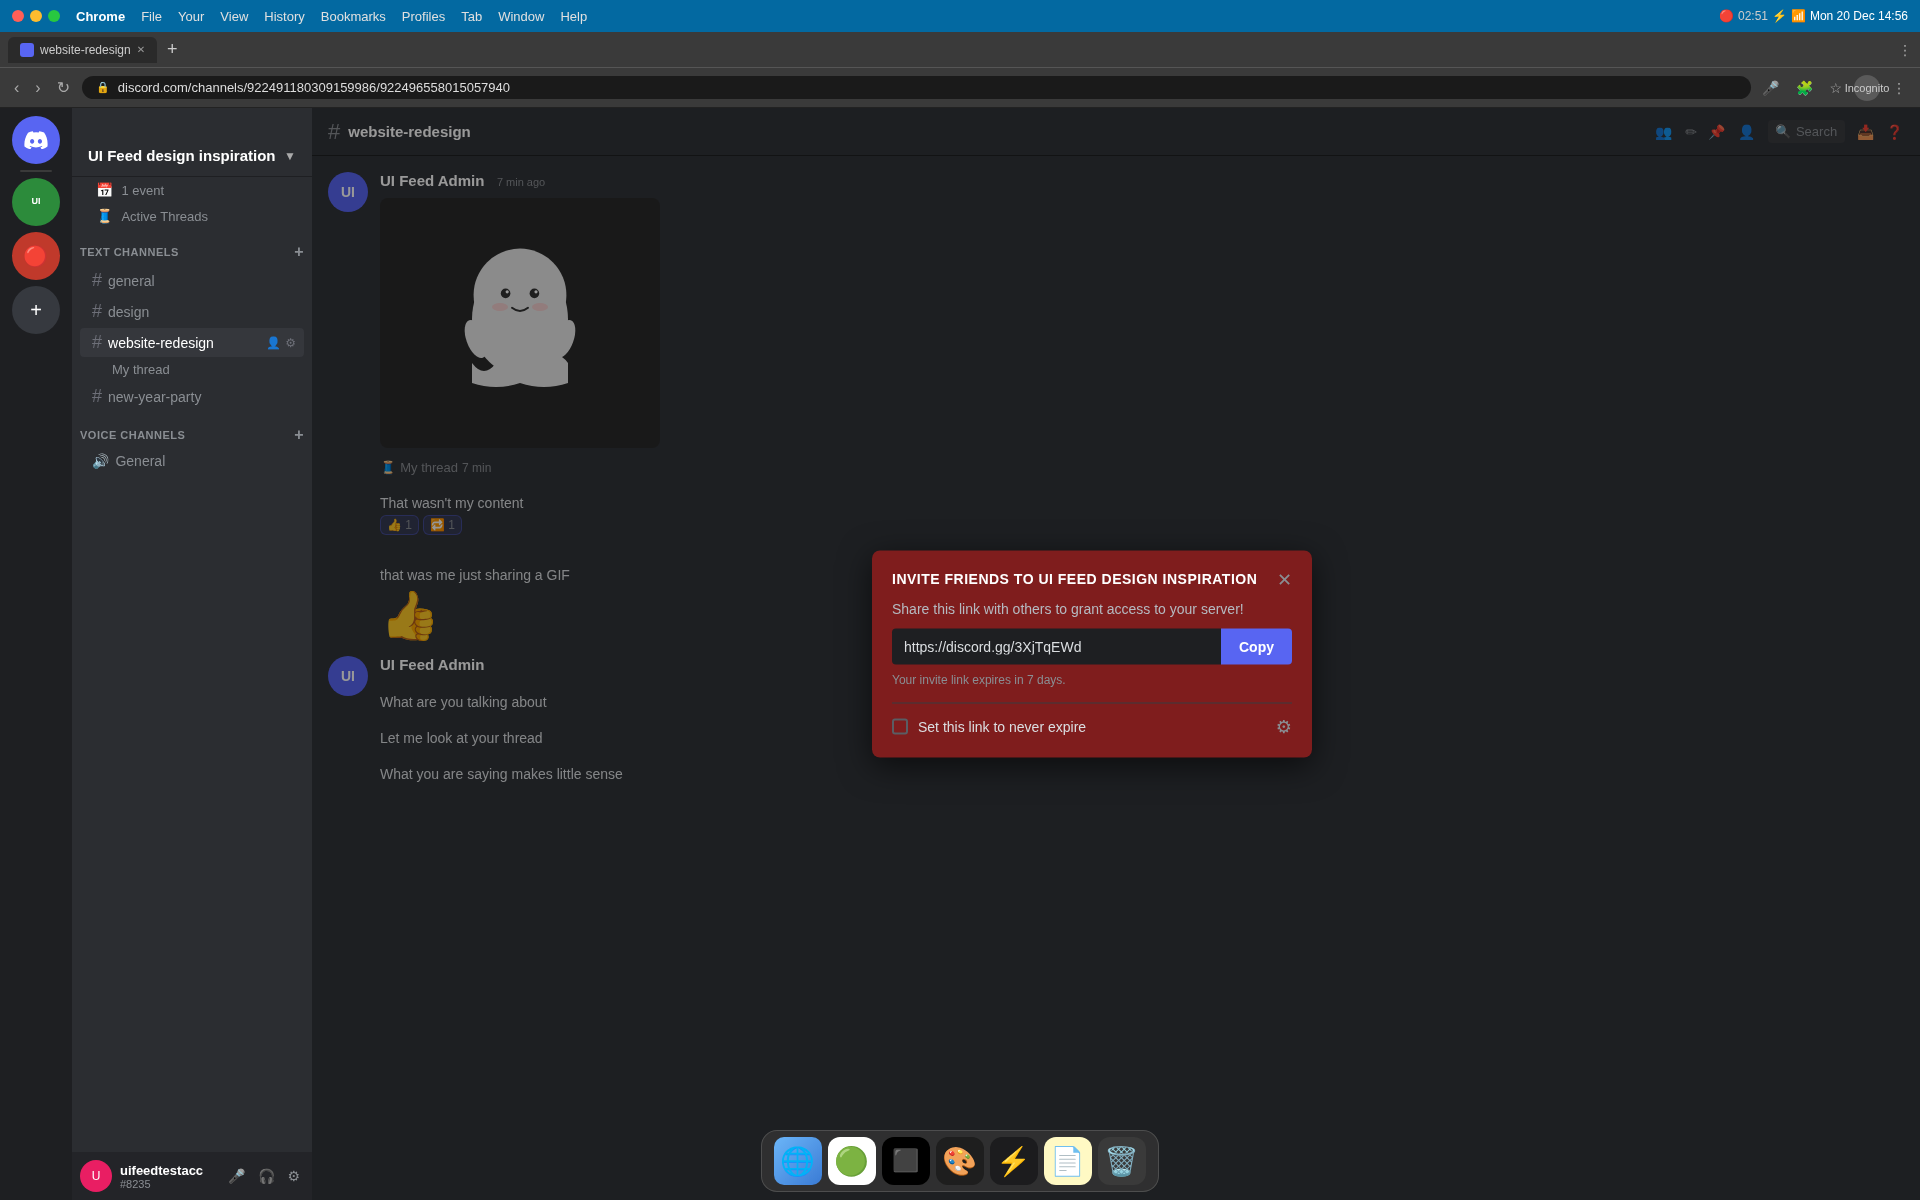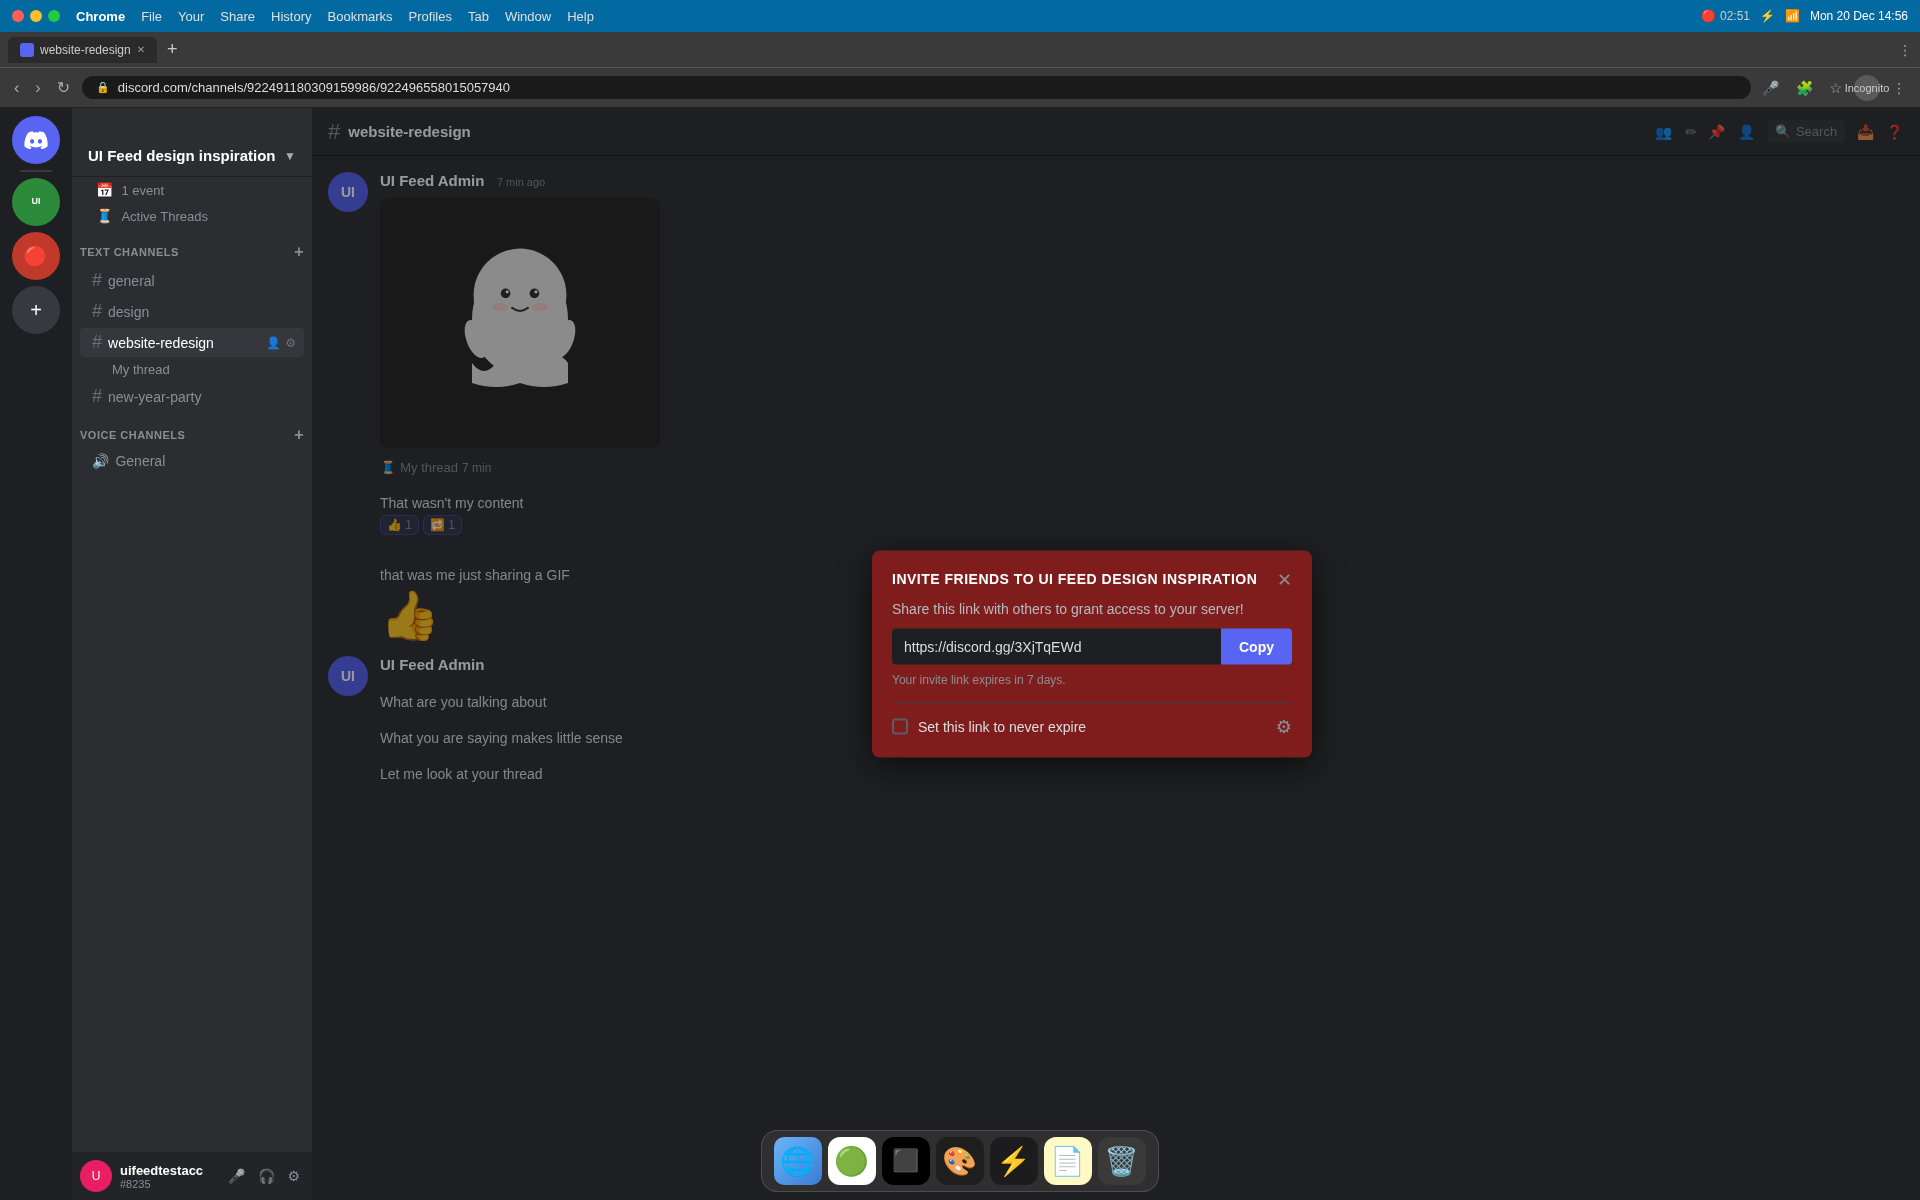--- a/index.html
+++ b/index.html
@@ -42,21 +42,21 @@
       gap: 16px;
       margin-left: 8px;
       font-size: 13px;
       color: #e0e0e0;
     }
     .titlebar-menu span { cursor: default; }
     .titlebar-right {
       margin-left: auto;
       display: flex;
       align-items: center;
-      gap: 10px;
+      gap: 4px;
       font-size: 12px;
       color: #ccc;
     }
     .time-display {
       font-size: 12px;
       color: #fff;
     }
 
     
     .browser-chrome {
@@ -547,21 +547,21 @@
 <div class="titlebar">
   <div class="traffic-lights">
     <div class="traffic-light tl-red"></div>
     <div class="traffic-light tl-yellow"></div>
     <div class="traffic-light tl-green"></div>
   </div>
   <div class="titlebar-menu">
     <span style="font-weight:700;color:#fff">Chrome</span>
     <span>File</span>
     <span>Your</span>
-    <span>Share</span>
+    <span>View</span>
     <span>History</span>
     <span>Bookmarks</span>
     <span>Profiles</span>
     <span>Tab</span>
     <span>Window</span>
     <span>Help</span>
   </div>
   <div class="titlebar-right">
     <span>🔴 02:51</span>
     <span>⚡</span>
@@ -771,22 +771,22 @@
         </div>
       </div>
 
       <div class="message-group">
         <div class="msg-avatar" style="background:#5865f2;">UI</div>
         <div class="msg-content">
           <div>
             <span class="msg-author">UI Feed Admin</span>
           </div>
           <div class="msg-text">What are you talking about</div>
+          <div class="msg-text">Let me look at your thread</div>
           <div class="msg-text">What you are saying makes little sense</div>
-          <div class="msg-text">Let me look at your thread</div>
         </div>
       </div>
     </div>
   </div>
 
   <div class="invite-modal">
     <div class="modal-header">
       <span class="modal-title">INVITE FRIENDS TO UI FEED DESIGN INSPIRATION</span>
       <button class="modal-close">✕</button>
     </div>

